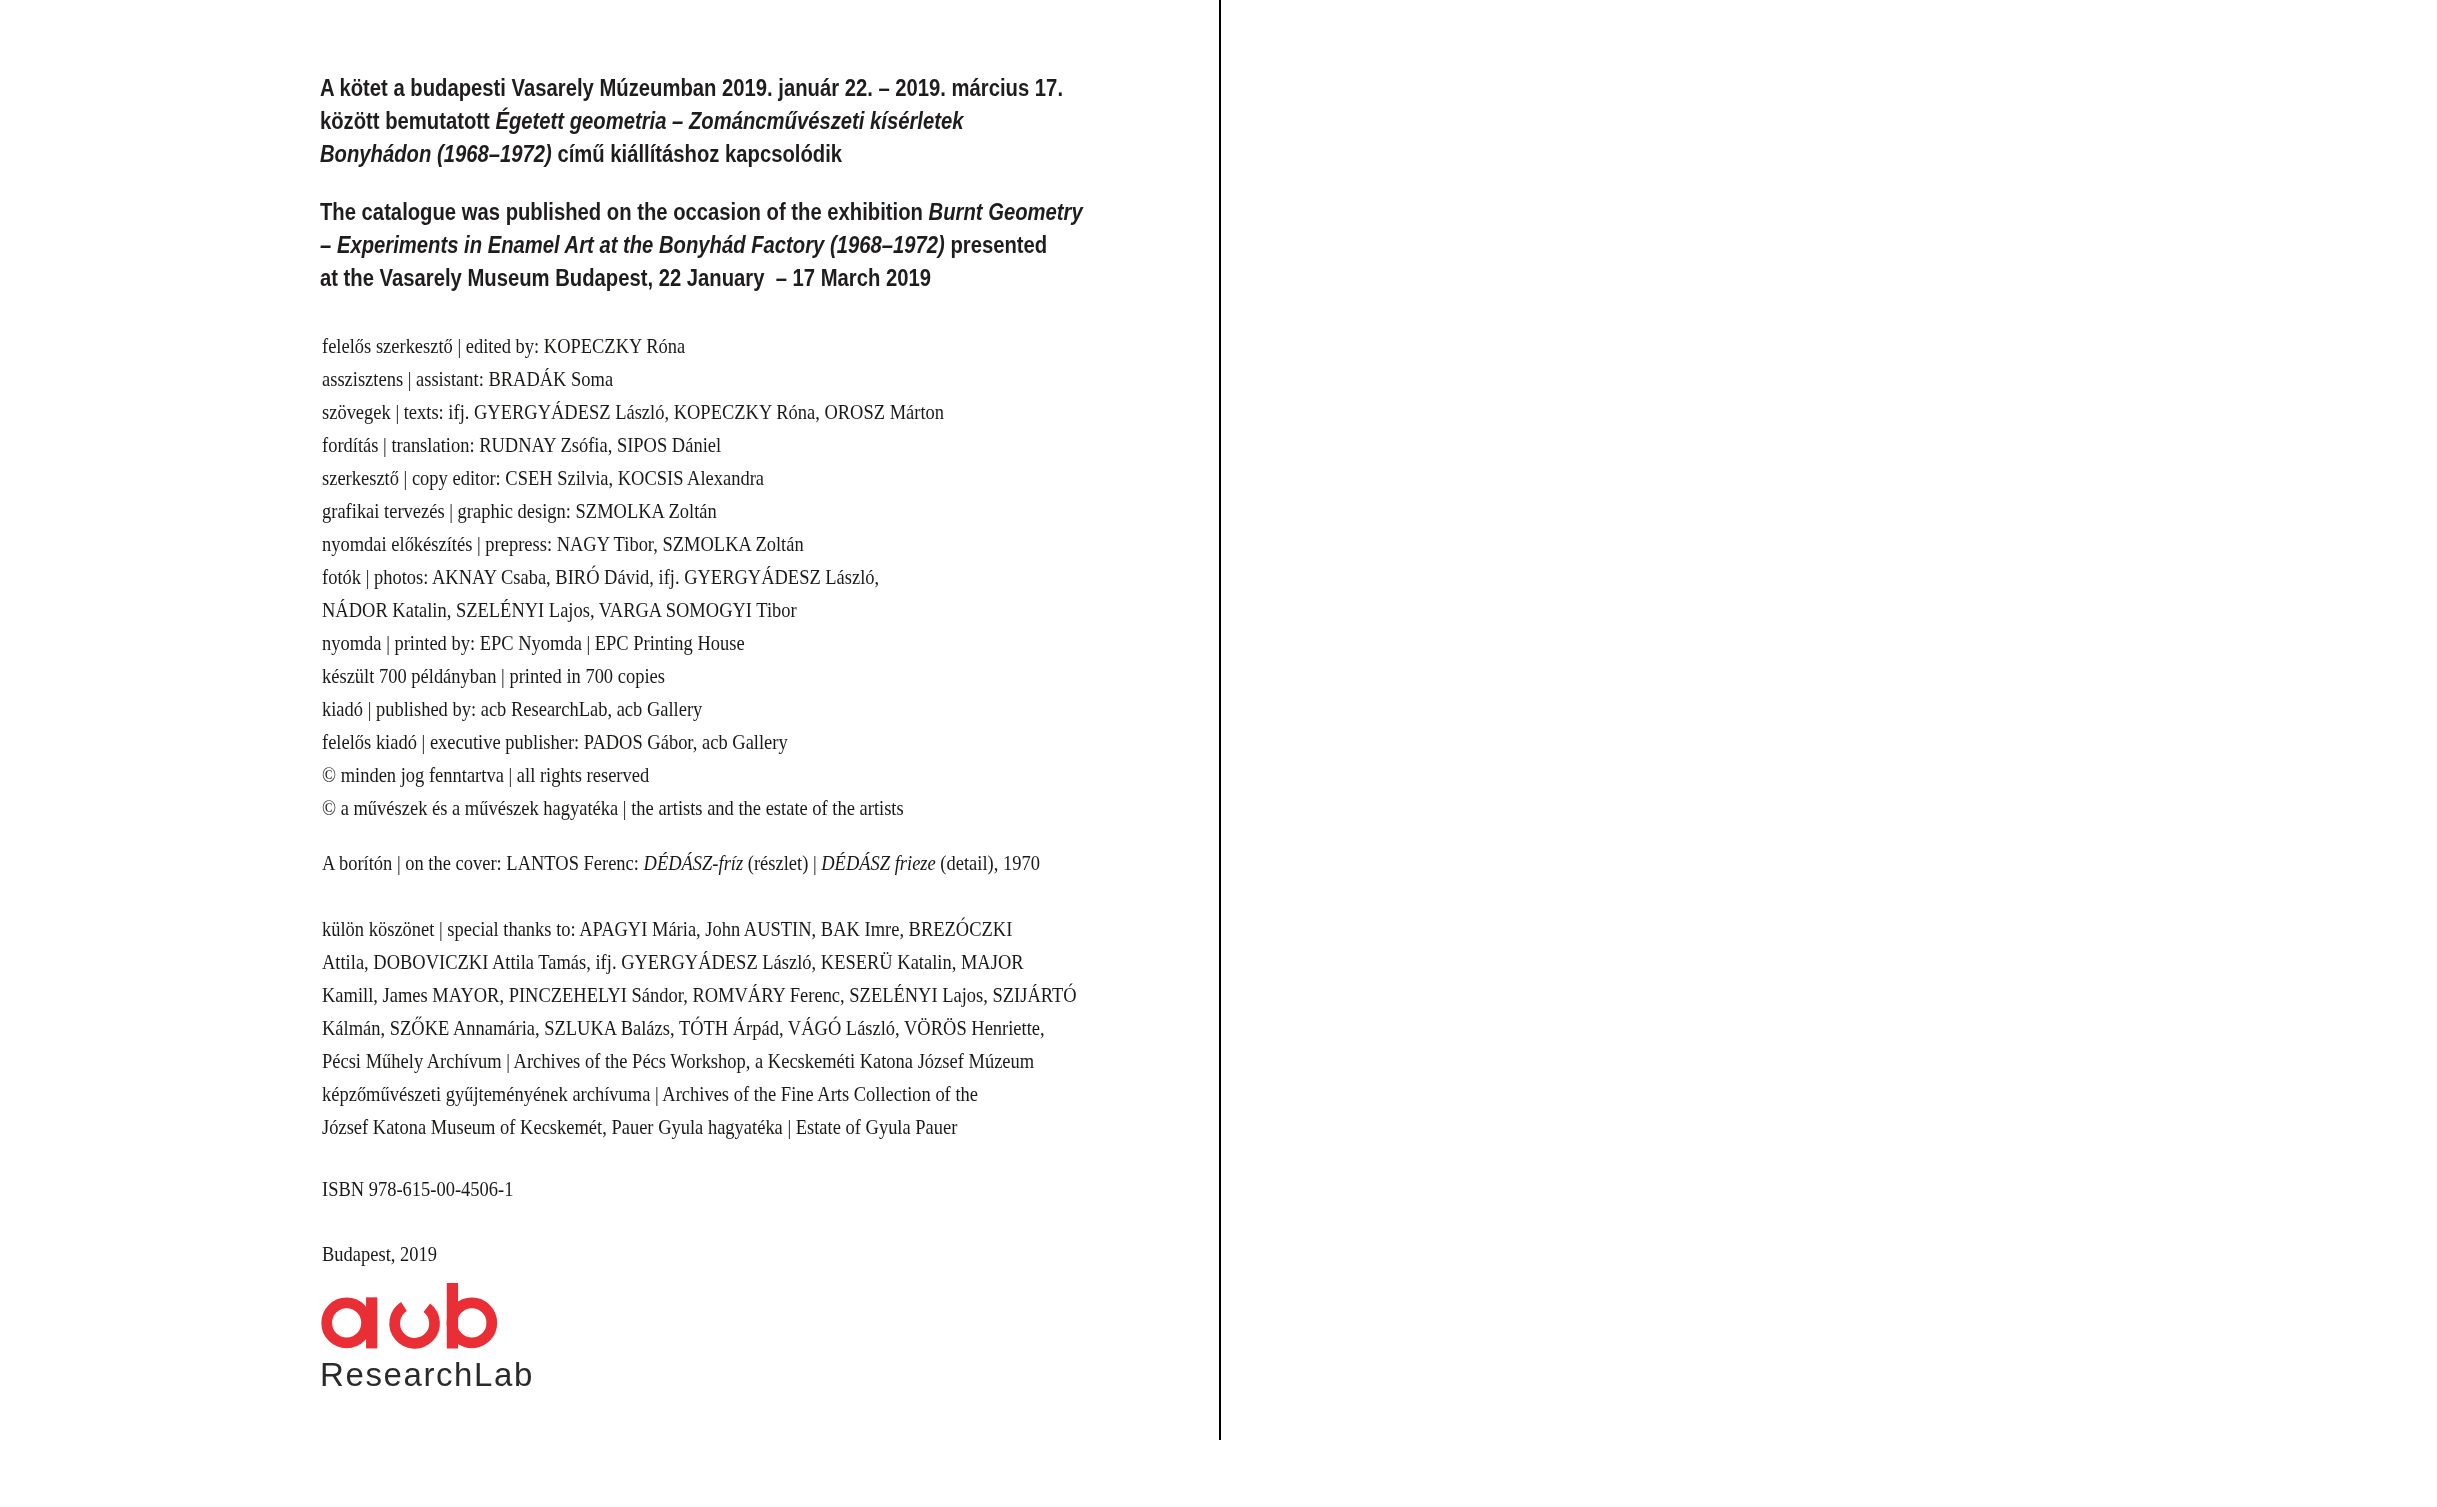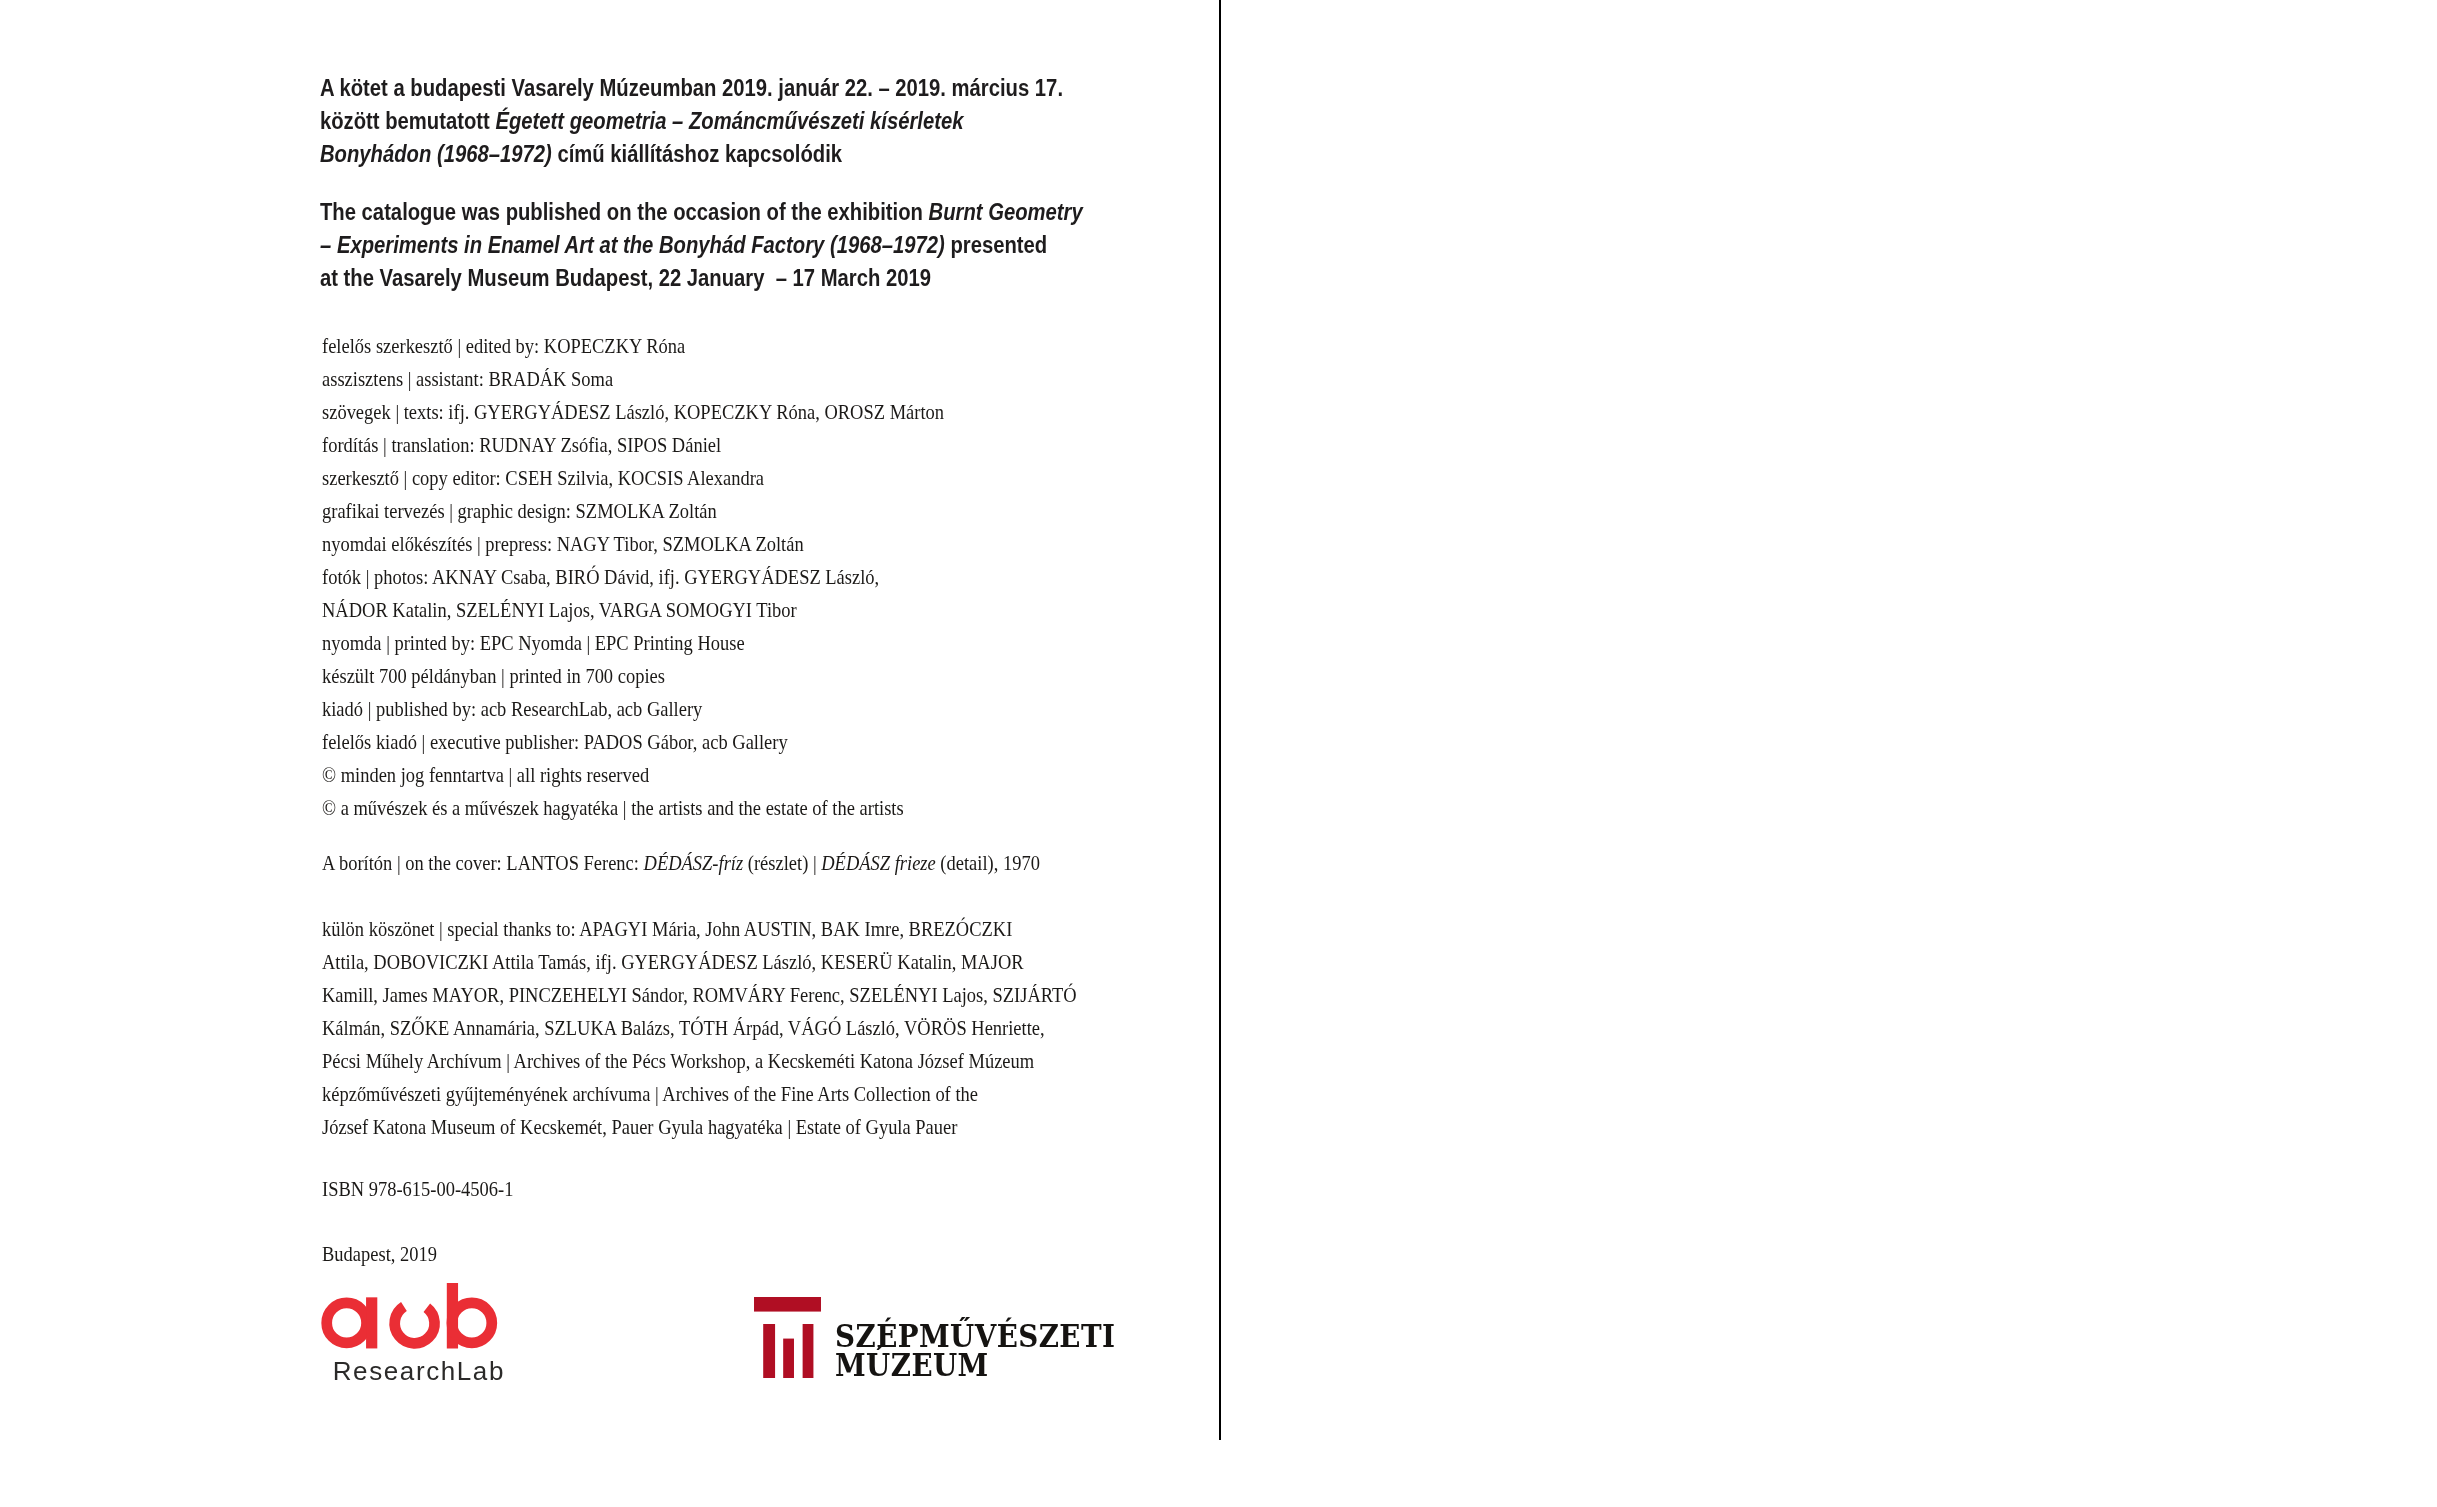--- a/index.html
+++ b/index.html
@@ -45,24 +45,23 @@
   .thanks{top:912px;}
   .isbn{top:1172px;}
   .place{top:1237px;}
   
   .acb-logo{position:absolute;left:320px;top:1282px;width:185px;}
   .acb-svg{display:block;color:var(--acb-red,#ea2e35);}
   .acb-sub{
     margin-top:5.4px;
     font-family:"Liberation Sans","DejaVu Sans",sans-serif;
     font-weight:normal;
-    font-size:26px;
+    font-size:33px;
     letter-spacing:1.6px;
     color:#2b2a29;
-    text-align:right;
   }
   
   .szep-logo{position:absolute;left:754px;top:1297px;display:flex;align-items:flex-start;}
   .szep-icon{display:block;color:var(--szep-red,#b00e23);}
   .szep-text{
     margin-left:13.6px;
     margin-top:24px;
     font-family:"DejaVu Serif","Liberation Serif",serif;
     font-weight:bold;
     font-size:31.5px;
@@ -140,29 +139,17 @@
       <line x1="101" y1="30" x2="101" y2="130" stroke="currentColor" stroke-width="22"></line>
 
       <path d="M 208.9 50.2 A 39 39 0 1 1 164.1 48.1" fill="none" stroke="currentColor" stroke-width="21"></path>
 
       <line x1="259" y1="2" x2="259" y2="130" stroke="currentColor" stroke-width="22"></line>
       <circle cx="297" cy="80" r="39" fill="none" stroke="currentColor" stroke-width="21"></circle>
     </svg>
     <div class="acb-sub">ResearchLab</div>
   </div>
 
-  <div class="szep-logo">
-    <svg class="szep-icon" width="67" height="81" viewBox="0 0 124 150" aria-hidden="true">
-      <rect x="0" y="0" width="124" height="27" fill="currentColor"></rect>
-      <rect x="17" y="50" width="22" height="100" fill="currentColor"></rect>
-      <rect x="54" y="77" width="20" height="73" fill="currentColor"></rect>
-      <rect x="90" y="50" width="20" height="100" fill="currentColor"></rect>
-    </svg>
-    <div class="szep-text">
-      <div class="line">SZÉPMŰVÉSZETI</div>
-      <div class="line">MÚZEUM</div>
-    </div>
-  </div>
 
   <div class="divider"></div>
 
 </div>
 
 
 </body></html>

